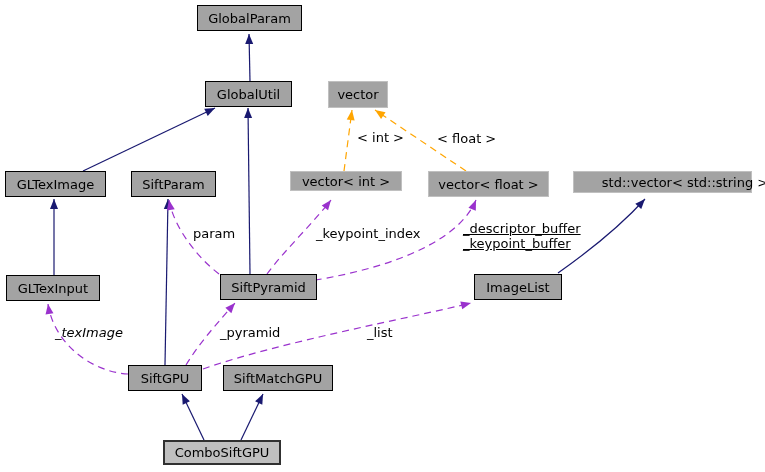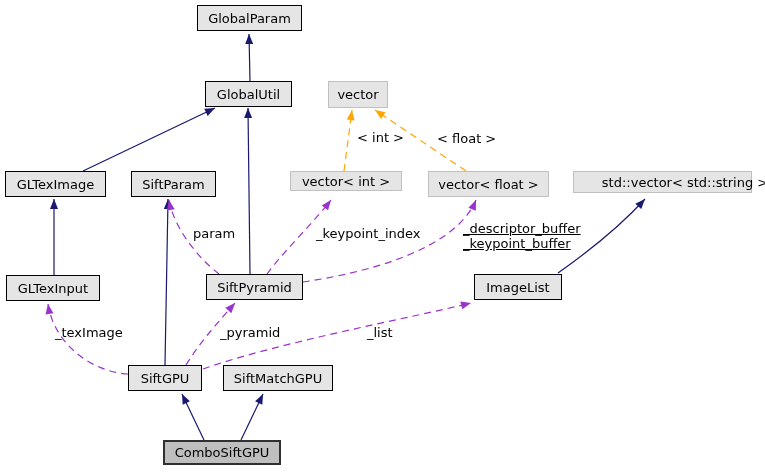--- a/index.html
+++ b/index.html
@@ -14,21 +14,21 @@
   }
   svg.edges {
     position: absolute;
     left: 0; top: 0;
     width: 765px; height: 472px;
     pointer-events: none;
   }
   .node {
     position: absolute;
     box-sizing: border-box;
-    background: #e5e5e5;
+    background: #a3a3a3;
     border: 1.5px solid #000000;
     display: flex;
     align-items: center;
     justify-content: center;
     font-size: 13px;
     white-space: nowrap;
     z-index: 2;
   }
   .node.tmpl {
     border: 1.3px solid #c0c0c0;
@@ -93,36 +93,36 @@
   <div class="node" style="left:205px; top:81px; width:87px;  height:26px;">GlobalUtil</div>
   <div class="node tmpl" style="left:328px; top:81px; width:60px; height:27px;">vector</div>
 
   <div class="node" style="left:5px;   top:171px; width:101px; height:26px;">GLTexImage</div>
   <div class="node" style="left:131px; top:171px; width:85px;  height:26px;">SiftParam</div>
   <div class="node tmpl" style="left:290px; top:171px; width:112px; height:20px;">vector&lt; int &gt;</div>
   <div class="node tmpl" style="left:428px; top:171px; width:121px; height:26px;">vector&lt; float &gt;</div>
   <div class="node tmpl" style="left:573px; top:171px; width:179px; height:22px;padding-left:45px;">std::vector&lt; std::string &gt;</div>
 
   <div class="node" style="left:6px;   top:275px; width:94px;  height:26px;">GLTexInput</div>
-  <div class="node" style="left:206px; top:274px; width:97px;  height:26px;">SiftPyramid</div>
+  <div class="node" style="left:220px; top:274px; width:97px;  height:26px;">SiftPyramid</div>
   <div class="node" style="left:474px; top:274px; width:88px;  height:26px;">ImageList</div>
 
   <div class="node" style="left:128px; top:365px; width:74px;  height:26px;">SiftGPU</div>
   <div class="node" style="left:223px; top:365px; width:110px; height:26px;">SiftMatchGPU</div>
 
   <div class="node highlight" style="left:163px; top:440px; width:118px; height:25px;">ComboSiftGPU</div>
 
   <div class="edge-label" style="left:357px; top:130px;">&lt; int &gt;</div>
   <div class="edge-label" style="left:437px; top:131px;text-align:right;">&lt; float &gt;</div>
 
   <div class="edge-label" style="left:193px; top:226px;">param</div>
   <div class="edge-label" style="left:316px; top:226px;">_keypoint_index</div>
 
   <div class="edge-label" style="left:463px; top:221px;text-decoration:underline;">
     <span class="line">_descriptor_buffer</span>
     <span class="line">_keypoint_buffer</span>
   </div>
 
-  <div class="edge-label" style="left:55px;  top:325px;">_texImage</div>
+  <div class="edge-label" style="left:55px;  top:325px;font-style:italic;">_texImage</div>
   <div class="edge-label" style="left:220px; top:325px;">_pyramid</div>
   <div class="edge-label" style="left:367px; top:325px;">_list</div>
 
 </div>
 
 </body></html>

